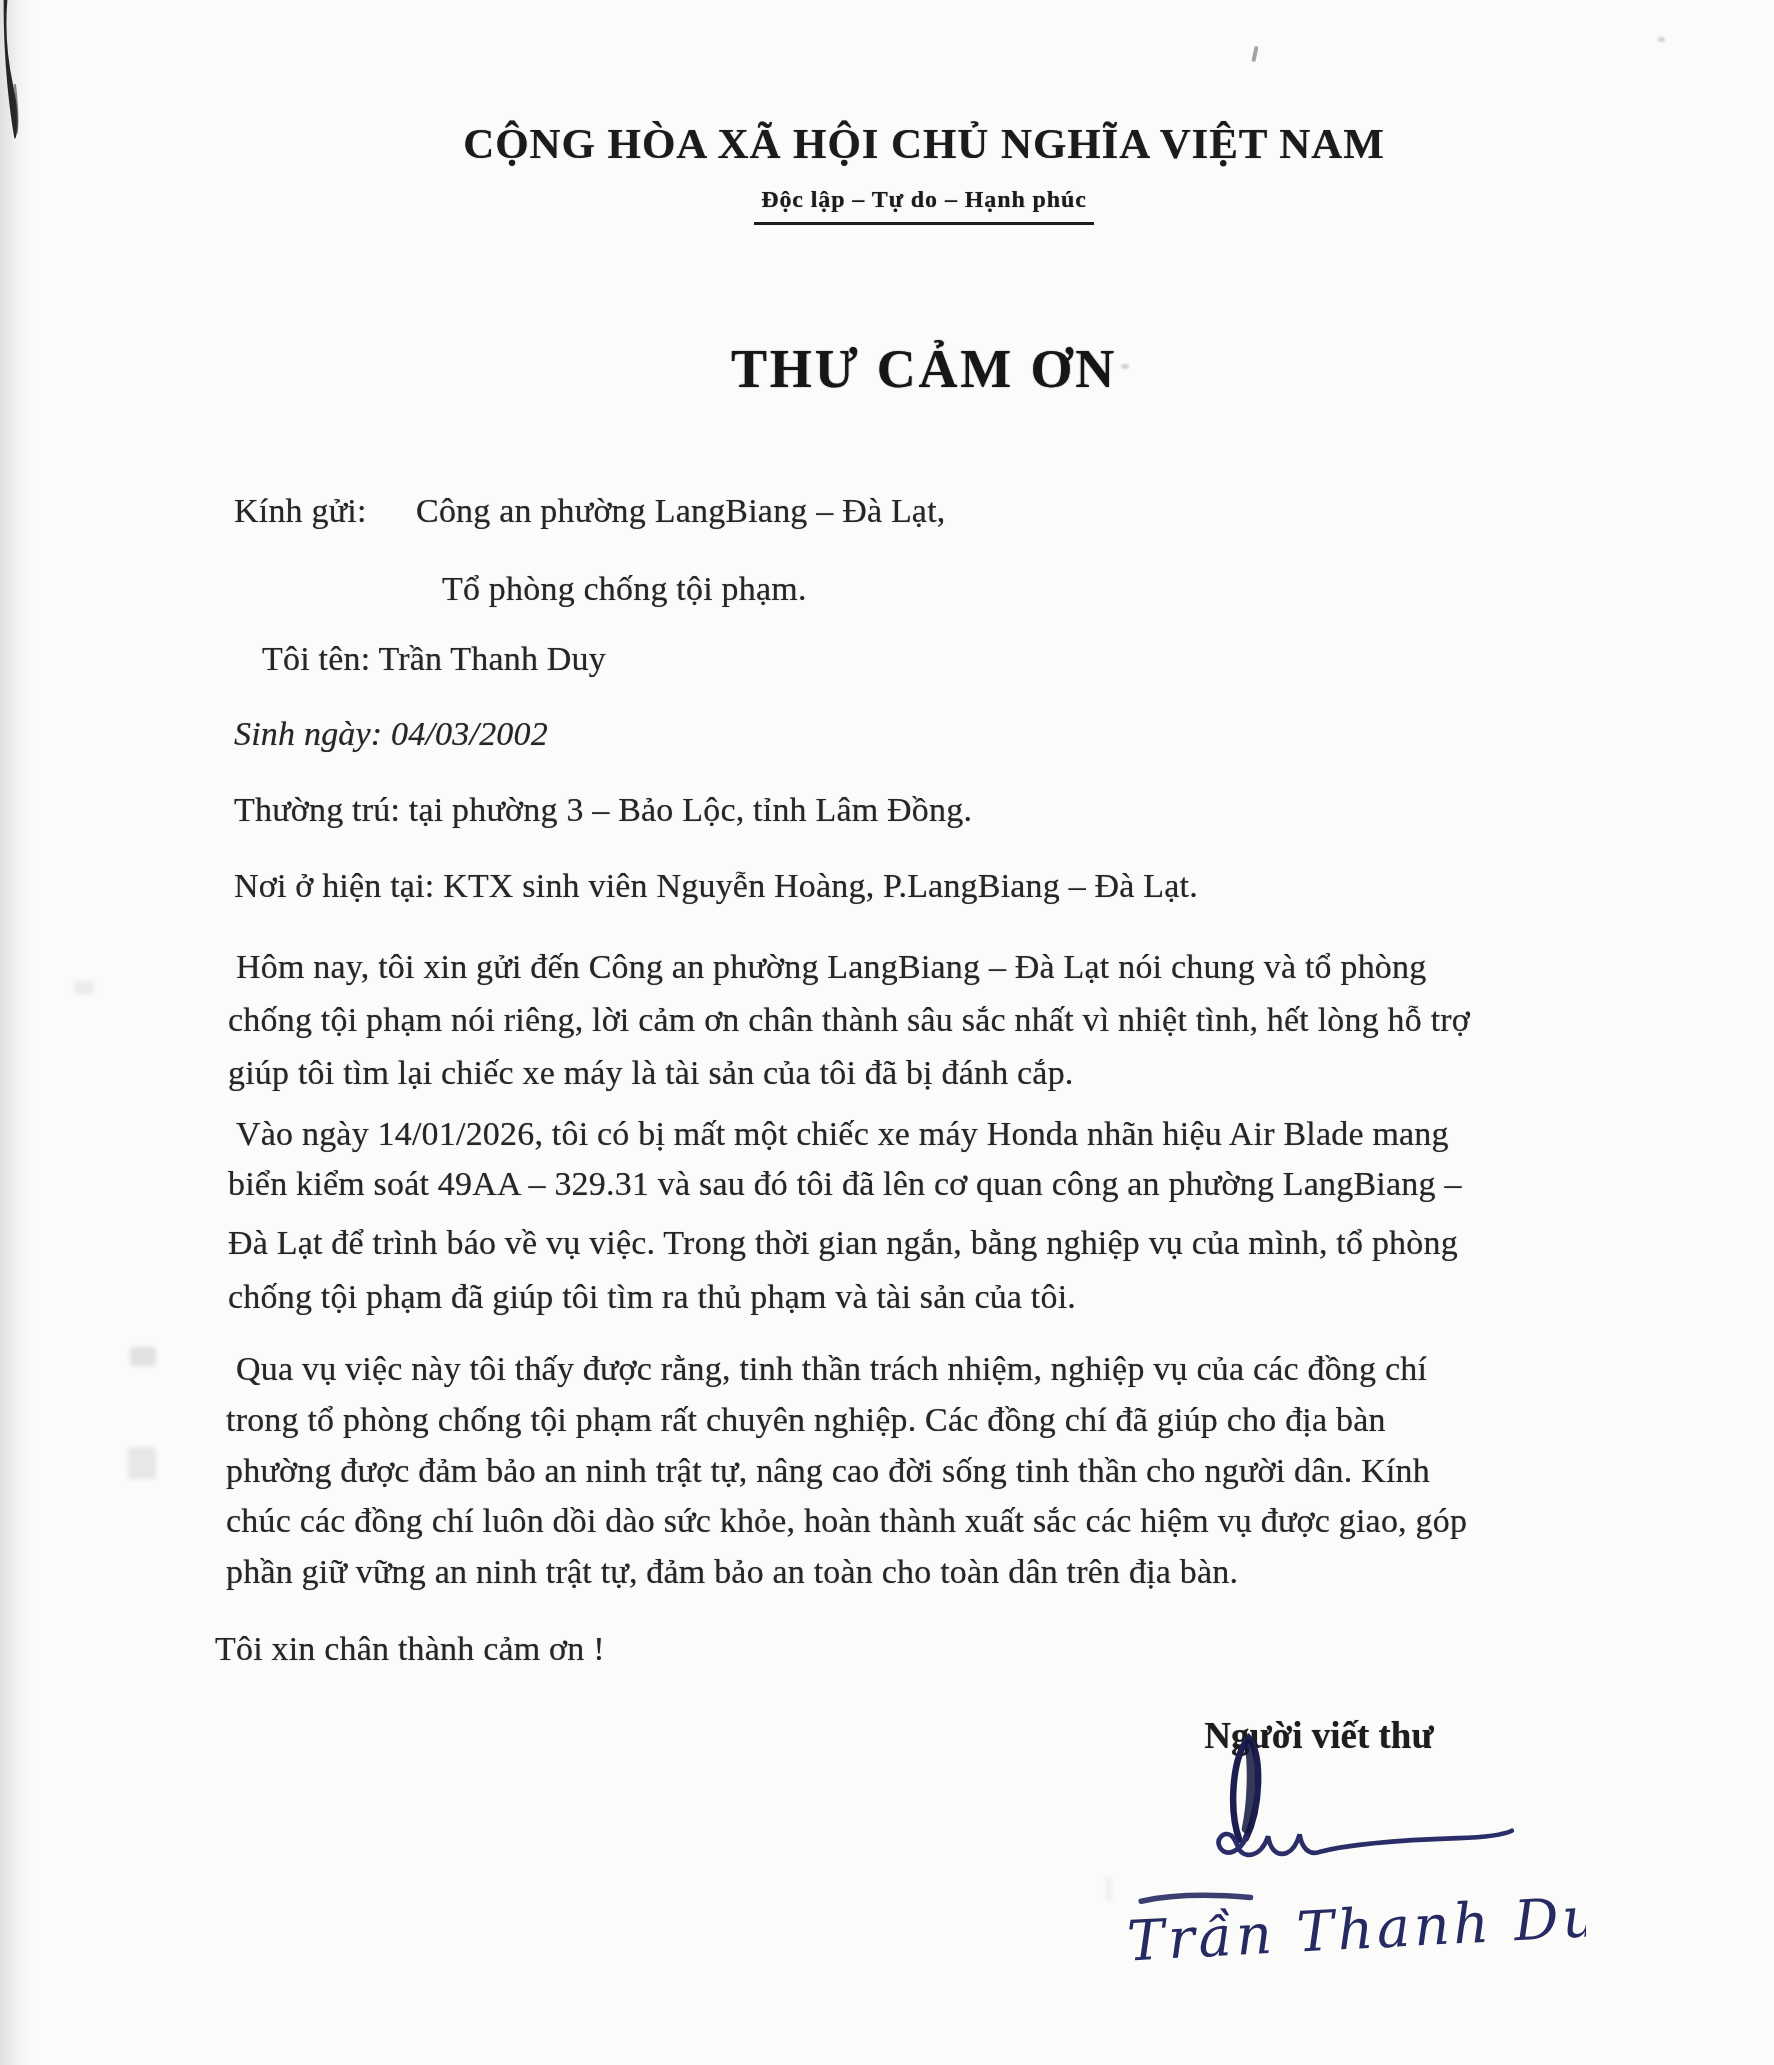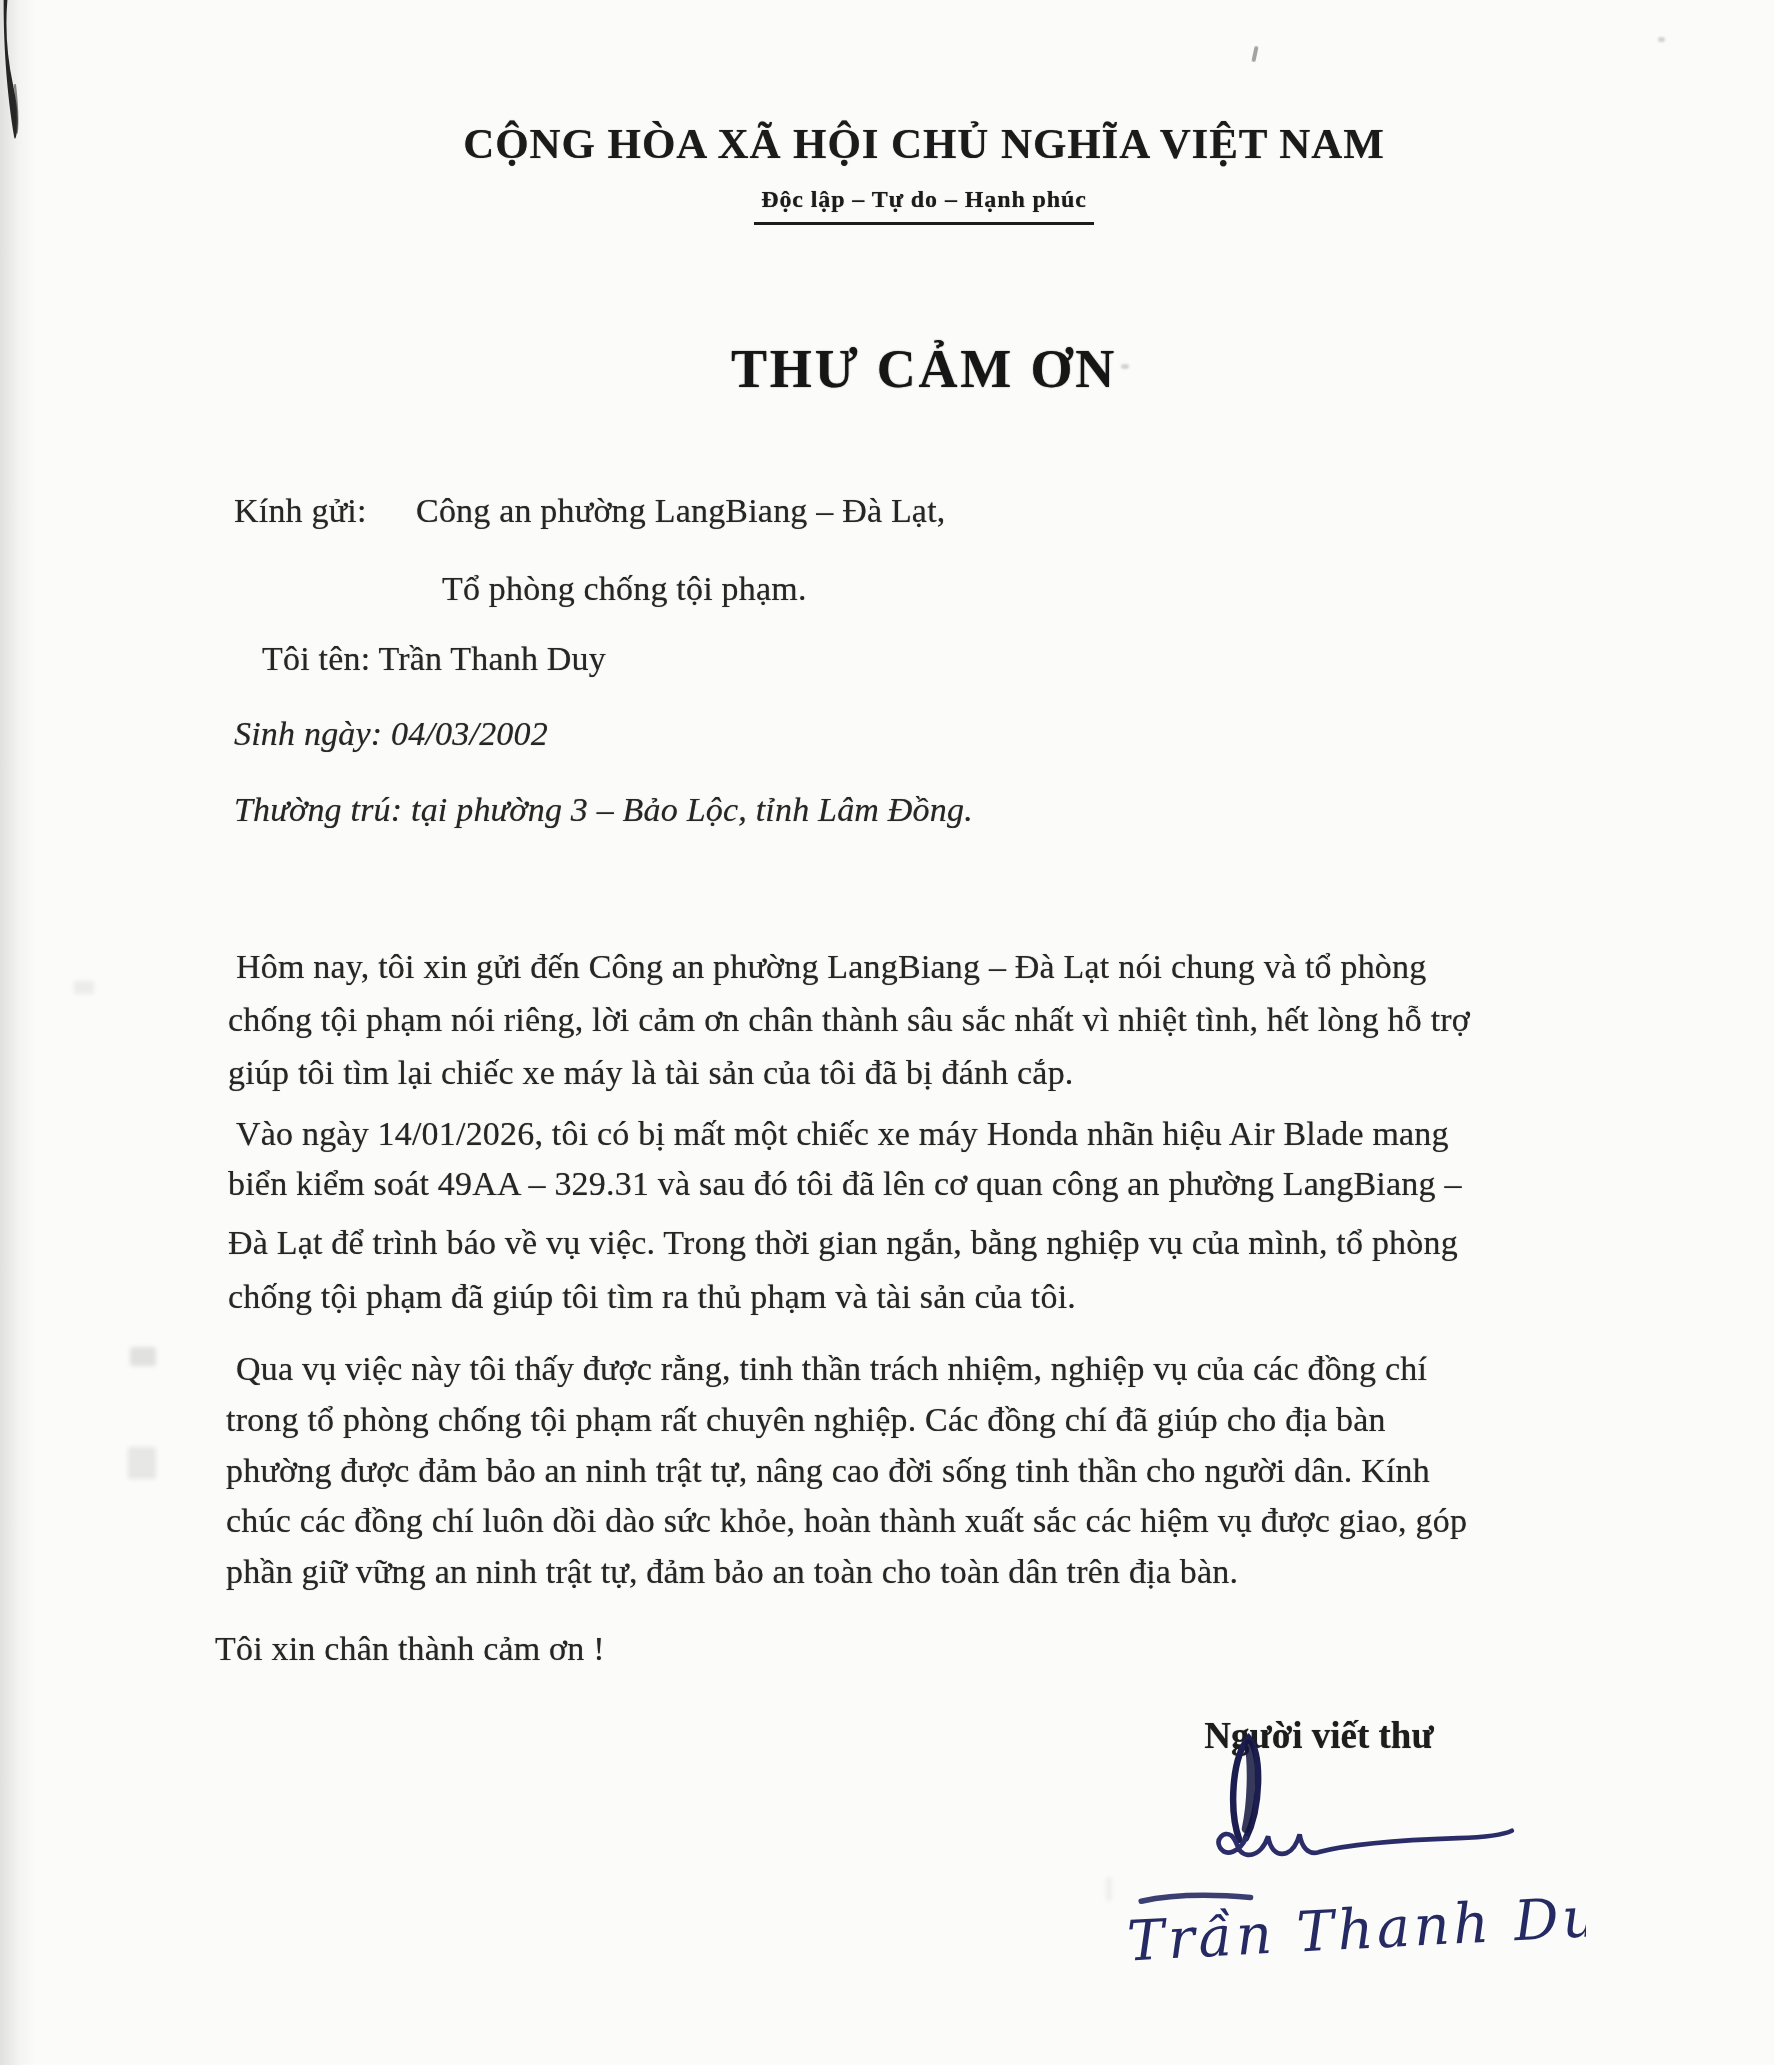--- a/index.html
+++ b/index.html
@@ -89,21 +89,22 @@
   </div>
 
   <div class="center-row title" style="top:338px;">THƯ CẢM ƠN</div>
 
   <div class="line" style="left:234px;top:490px;">Kính gửi:</div>
   <div class="line" style="left:416px;top:490px;">Công an phường LangBiang – Đà Lạt,</div>
   <div class="line" style="left:442px;top:568px;">Tổ phòng chống tội phạm.</div>
 
   <div class="line" style="left:234px;top:638px;margin-left:28px;">Tôi tên: Trần Thanh Duy</div>
   <div class="line" style="left:234px;top:713px;font-style:italic;">Sinh ngày: 04/03/2002</div>
-  <div class="line" style="left:234px;top:789px;font-style:italic;">Thường trú: tại phường 3 – Bảo Lộc, tỉnh Lâm Đồng.</div>
+  <div class="line" style="left:234px;top:789px;">Thường trú: tại phường 3 – Bảo Lộc, tỉnh Lâm Đồng.</div>
+  <div class="line" style="left:234px;top:865px;">Nơi ở hiện tại: KTX sinh viên Nguyễn Hoàng, P.LangBiang – Đà Lạt.</div>
 
   <div class="line" style="left:236px;top:946px;">Hôm nay, tôi xin gửi đến Công an phường LangBiang – Đà Lạt nói chung và tổ phòng</div>
   <div class="line" style="left:228px;top:999px;">chống tội phạm nói riêng, lời cảm ơn chân thành sâu sắc nhất vì nhiệt tình, hết lòng hỗ trợ</div>
   <div class="line" style="left:228px;top:1052px;">giúp tôi tìm lại chiếc xe máy là tài sản của tôi đã bị đánh cắp.</div>
 
   <div class="line" style="left:236px;top:1113px;">Vào ngày 14/01/2026, tôi có bị mất một chiếc xe máy Honda nhãn hiệu Air Blade mang</div>
   <div class="line" style="left:228px;top:1163px;font-family:Liberation Serif, serif;">biển kiểm soát 49AA – 329.31 và sau đó tôi đã lên cơ quan công an phường LangBiang –</div>
   <div class="line" style="left:228px;top:1222px;">Đà Lạt để trình báo về vụ việc. Trong thời gian ngắn, bằng nghiệp vụ của mình, tổ phòng</div>
   <div class="line" style="left:228px;top:1276px;">chống tội phạm đã giúp tôi tìm ra thủ phạm và tài sản của tôi.</div>
 

